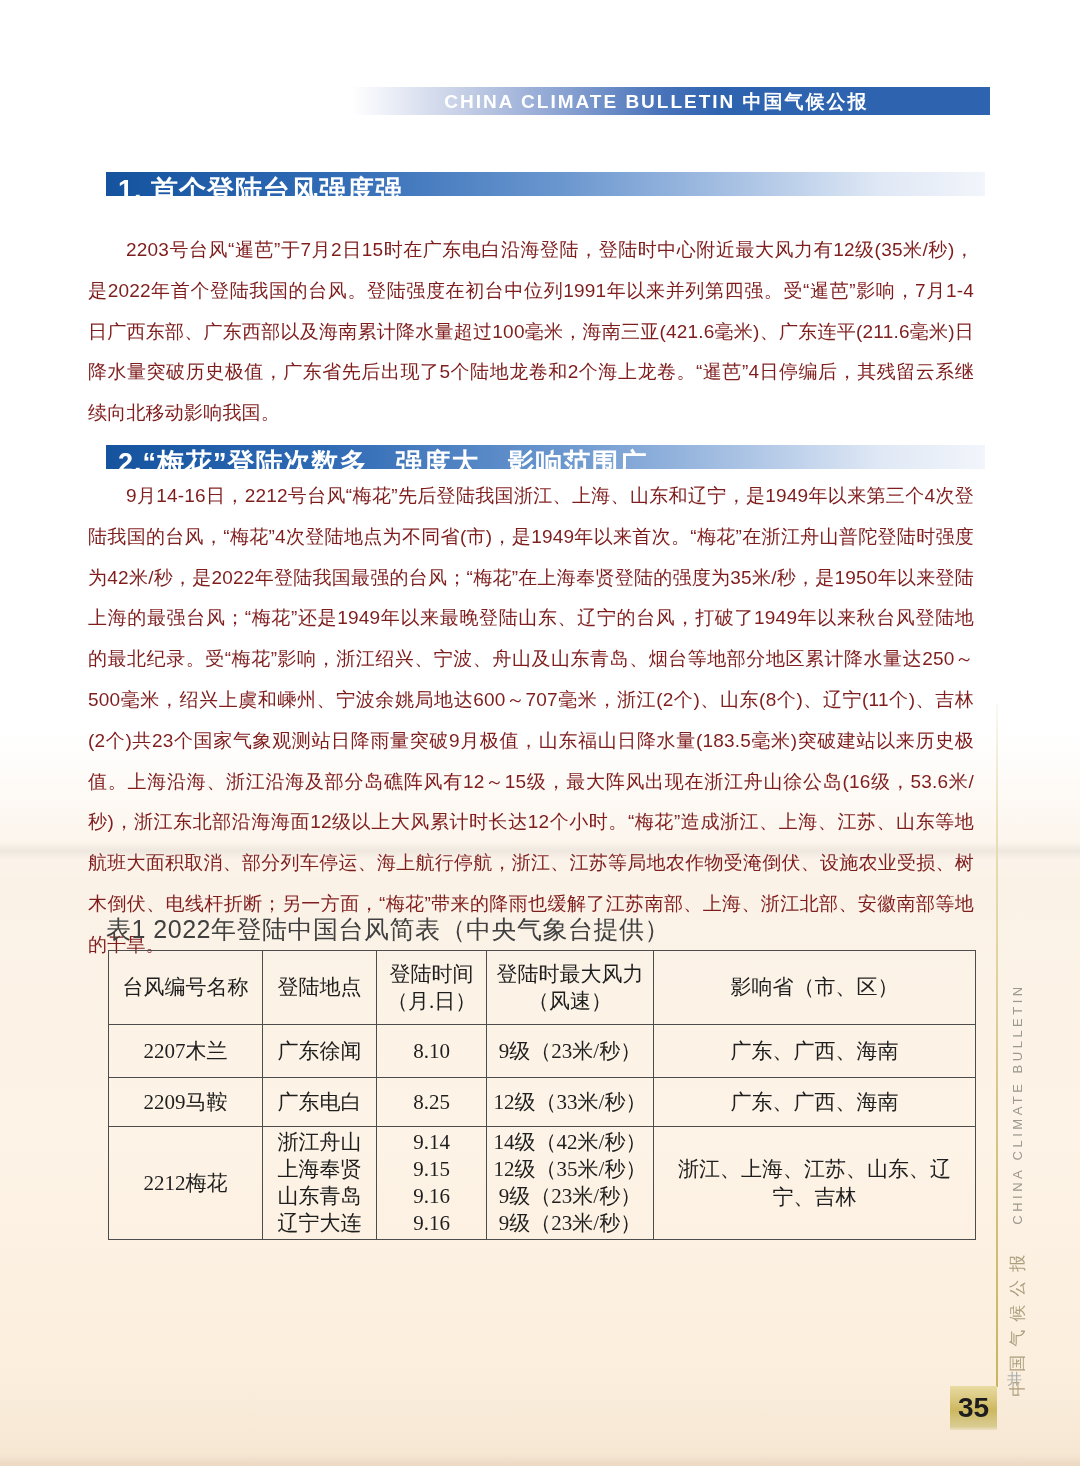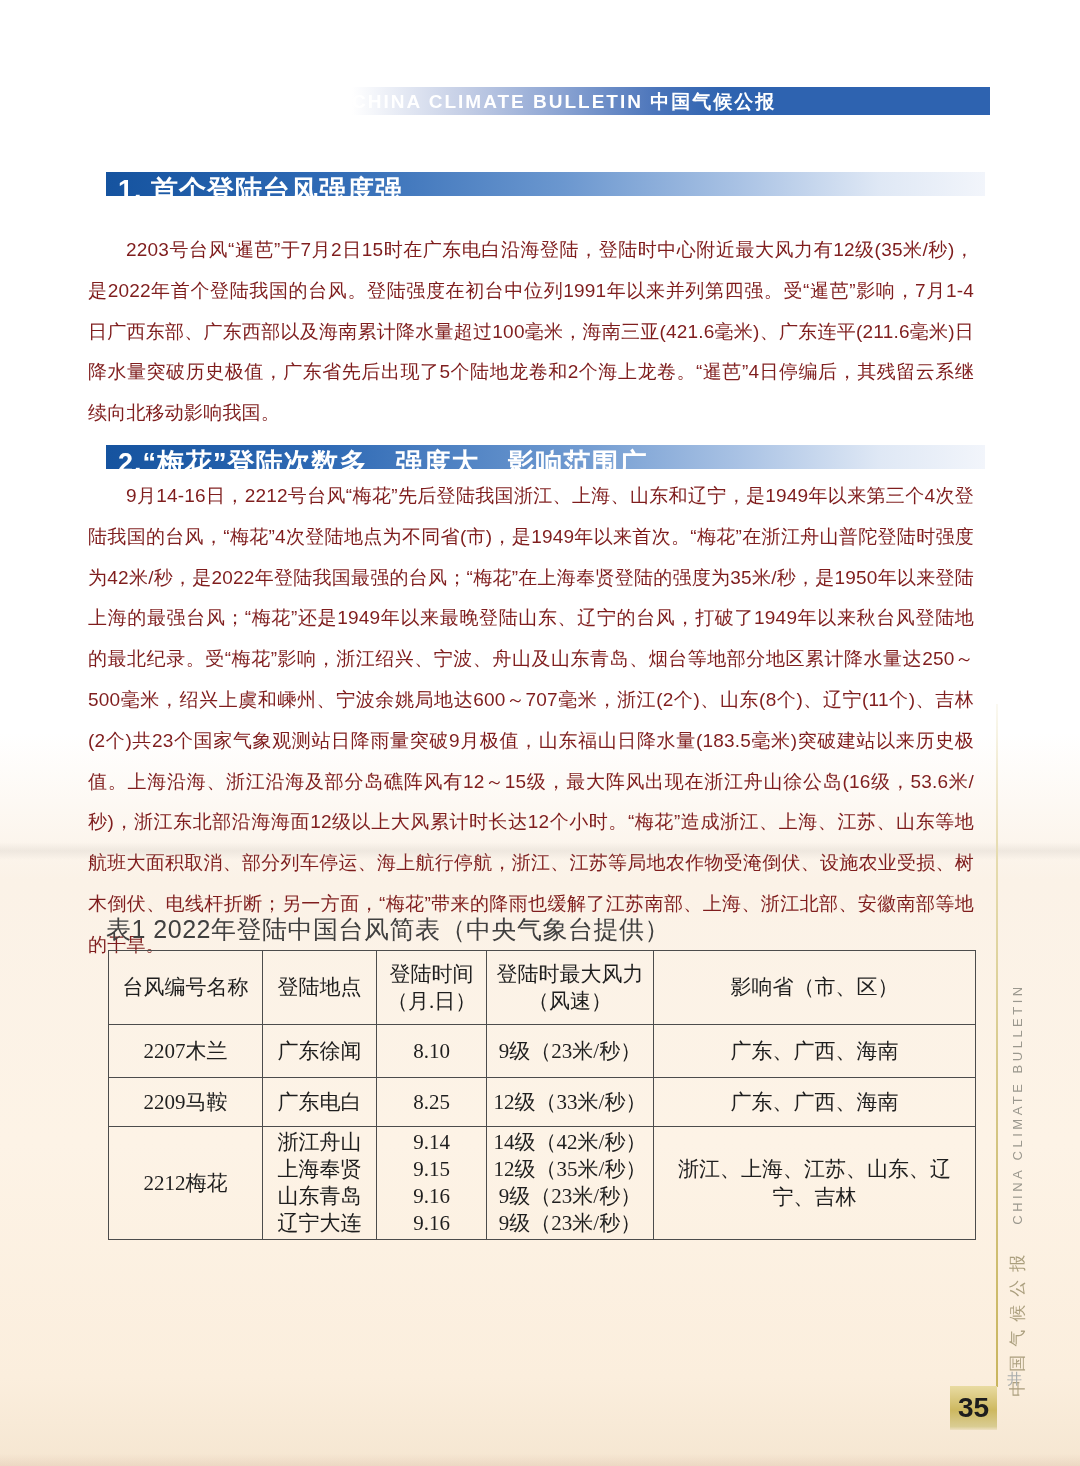--- a/index.html
+++ b/index.html
@@ -8,21 +8,21 @@
     font-family:"Liberation Sans","DejaVu Sans",sans-serif;
     background:linear-gradient(180deg,#ffffff 0%,#ffffff 50%,#fbf2e7 60%,#fdf3e6 78%,#fbeedd 94%,#f5e6d1 100%);
   }
   .page{position:absolute;inset:0;}
 
   
   .header-bar{
     position:absolute;left:352px;top:87px;width:638px;height:28px;
     background:linear-gradient(90deg,rgba(255,255,255,0) 0%,#c3cde5 18%,#8aa3d2 33%,#4a74ba 48%,#2e63b0 58%,#2e63b0 100%);
     color:#ffffff;font-weight:bold;font-size:19px;line-height:29px;
-    text-align:left;box-sizing:border-box;padding-right:29px;letter-spacing:2px;
+    text-align:center;box-sizing:border-box;padding-right:29px;letter-spacing:2px;
   }
 
   
   .section-heading{
     position:absolute;left:106px;width:879px;height:24px;
     background:linear-gradient(90deg,#15539f 0%,#2f6ab5 25%,#6b97cf 52%,#a9c2e4 72%,#dfe8f5 88%,#f2f5fb 100%);
     color:#ffffff;font-weight:bold;font-size:27px;line-height:36px;
     box-sizing:border-box;padding-left:12px;letter-spacing:1px;
   }
   .h1pos{top:172px;}

